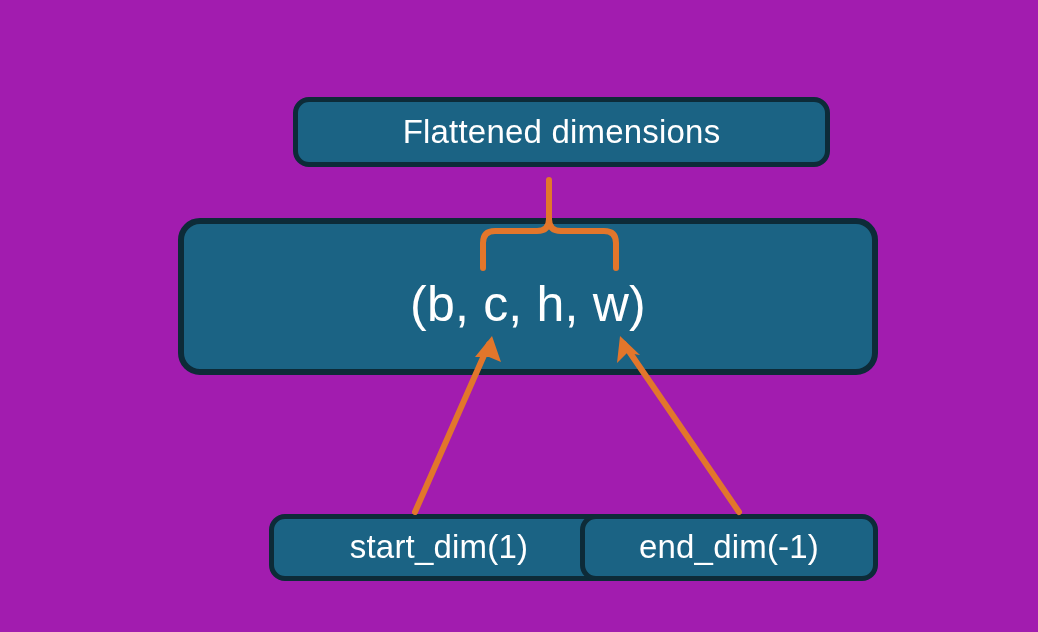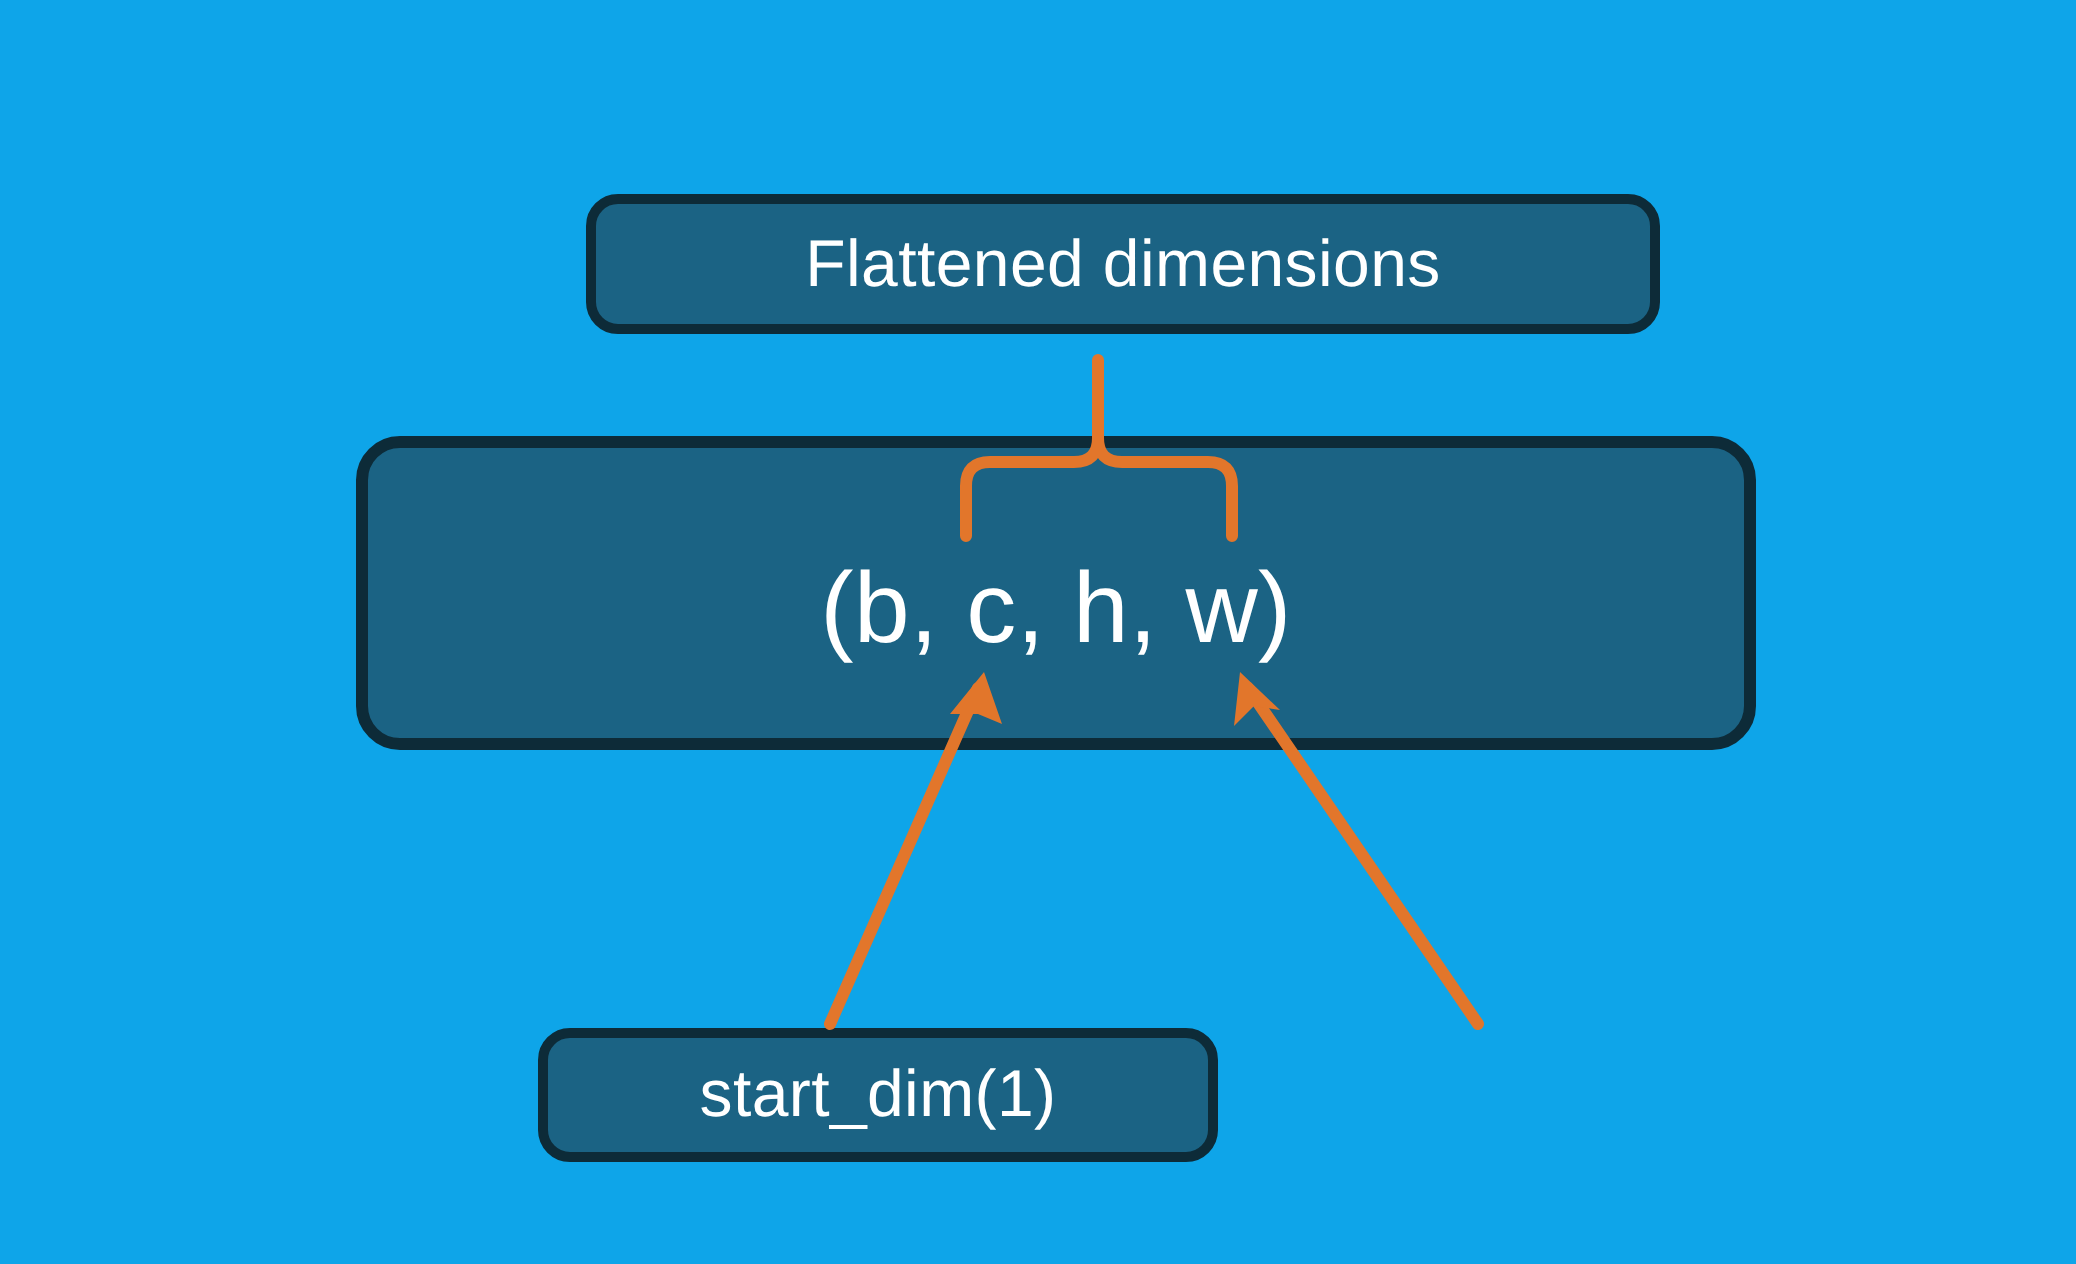--- a/index.html
+++ b/index.html
@@ -8,21 +8,21 @@
     padding: 0;
     background: #ffffff;
   }
   body {
     font-family: "Liberation Sans", sans-serif;
   }
   #canvas {
     position: relative;
     width: 1038px;
     height: 632px;
-    background: #0ea5e9;
+    background: #a21caf;
     overflow: hidden;
   }
   .node {
     position: absolute;
     box-sizing: border-box;
     background: #1b6384;
     border: 5px solid #0d2b38;
     border-radius: 16px;
     display: flex;
     align-items: center;
@@ -102,20 +102,23 @@
   </div>
 
   <div class="node" id="node-shape">
     <span class="label">(b, c, h, w)</span>
   </div>
 
   <div class="node" id="node-start-dim">
     <span class="label">start_dim(1)</span>
   </div>
 
+  <div class="node" id="node-end-dim">
+    <span class="label">end_dim(-1)</span>
+  </div>
 
   <svg id="connectors" viewBox="0 0 1038 632">
 
     <path class="stroke" d="M 483 268
              L 483 243
              Q 483 231 495 231
              L 537 231
              Q 549 231 549 219
              L 549 180
              L 549 219

